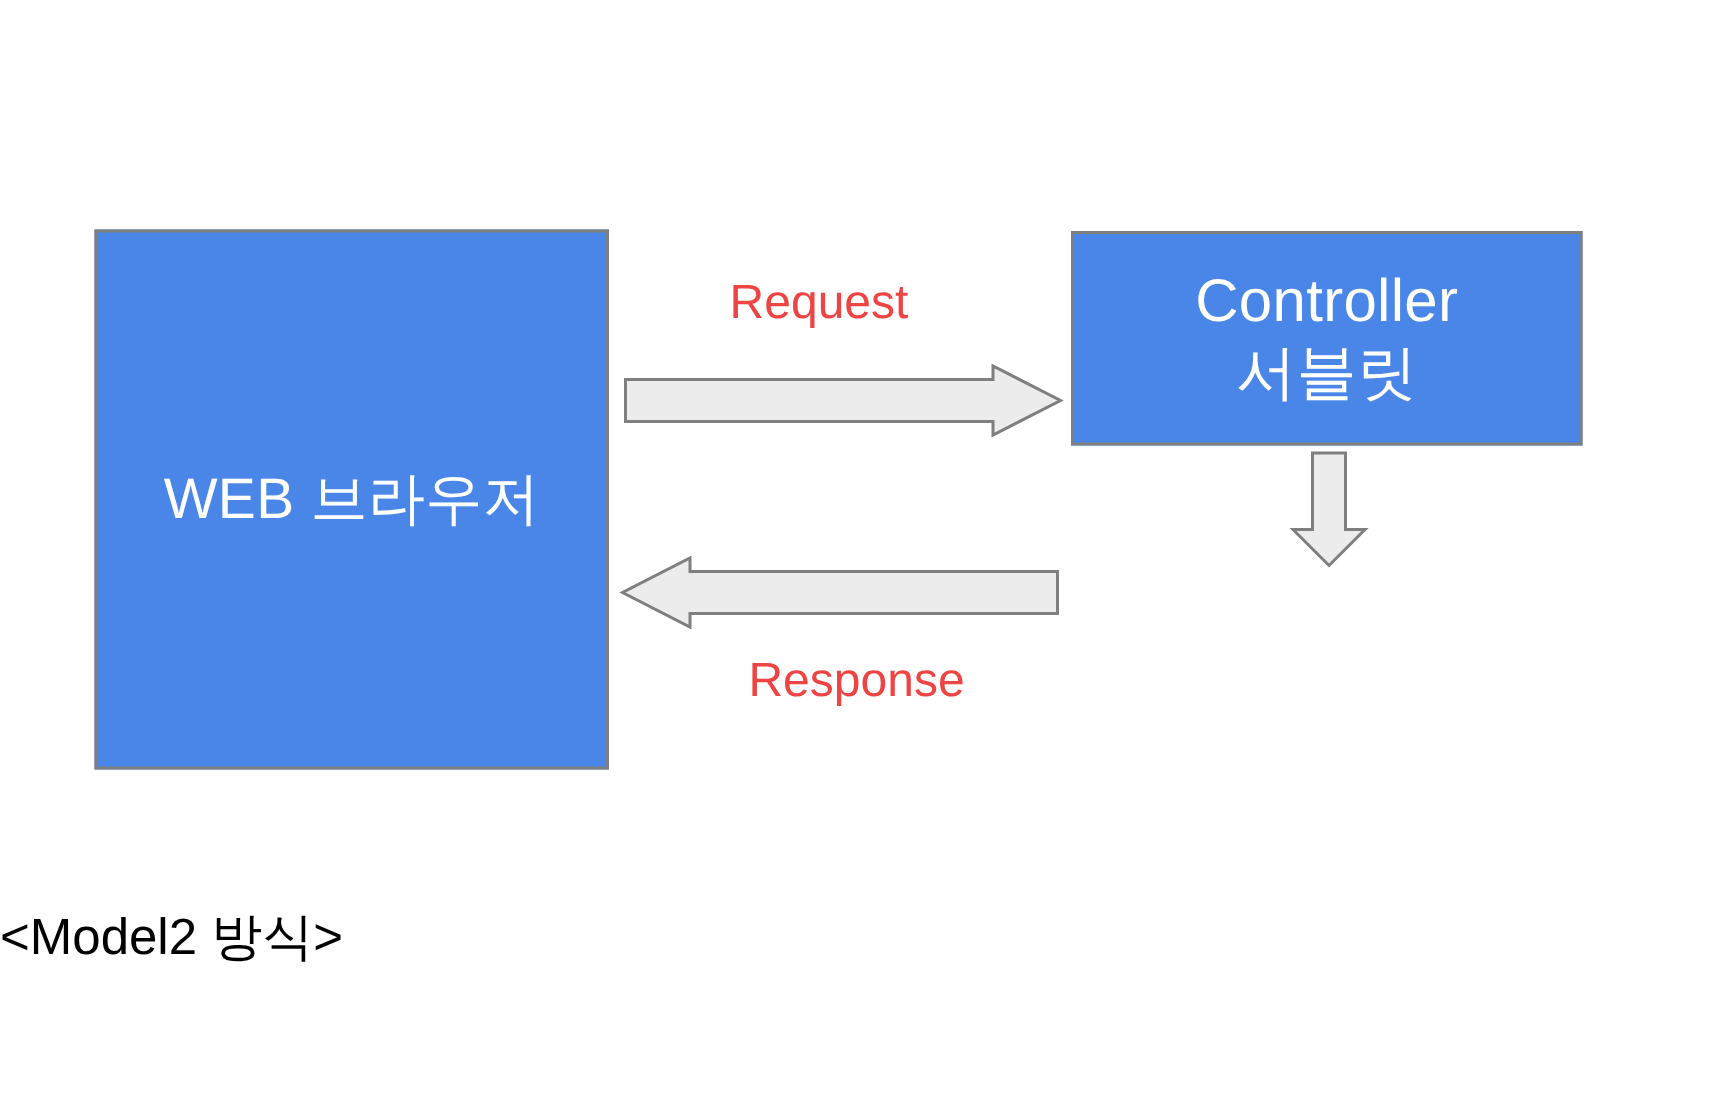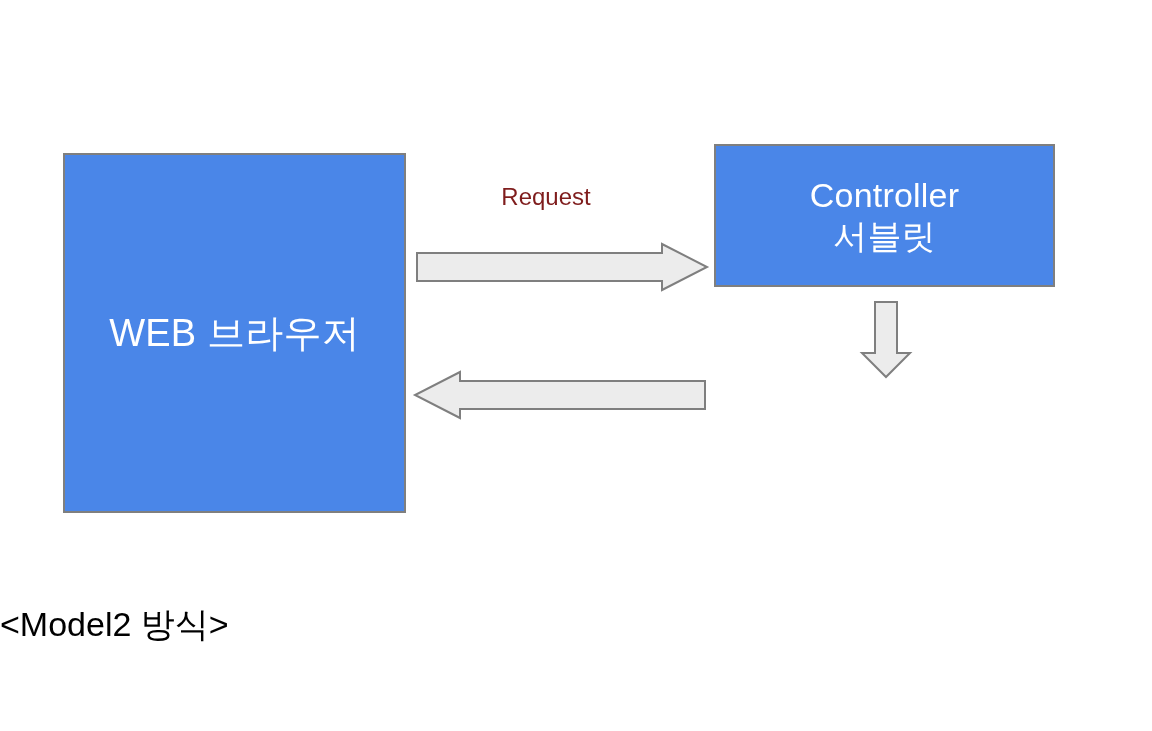--- a/index.html
+++ b/index.html
@@ -36,24 +36,24 @@
   }
   #node-browser {
     left: 63px;
     top: 153px;
     width: 343px;
     height: 360px;
     font-size: 38px;
   }
   #node-controller {
     left: 714px;
-    top: 144px;
+    top: 154px;
     width: 341px;
     height: 143px;
-    font-size: 34px;
+    font-size: 40px;
   }
   #node-jsp {
     left: 715px;
     top: 376px;
     width: 341px;
     height: 141px;
     font-size: 32px;
   }
   .node-label {
     white-space: pre-line;
@@ -86,22 +86,22 @@
   .arrow-shape {
     fill: #ececec;
     stroke: #7f7f7f;
     stroke-width: 2;
     stroke-linejoin: miter;
   }
 
   
   .edge-label {
     position: absolute;
-    color: #7f1d1d;
-    font-size: 24px;
+    color: #ef4444;
+    font-size: 32px;
     line-height: 1.1;
     white-space: nowrap;
     text-align: center;
   }
   #label-request {
     left: 418px;
     top: 184px;
     width: 256px;
   }
   #label-response {
@@ -142,16 +142,17 @@
   <svg class="block-arrow" id="arrow-forward" viewBox="0 0 52 79">
     <polygon class="arrow-shape" points="15,2 37,2 37,53 50,53 26,77 2,53 15,53"></polygon>
   </svg>
 
   <svg class="block-arrow" id="arrow-response" viewBox="0 0 292 48">
     <polygon class="arrow-shape" points="291,10 46,10 46,1 1,24 46,47 46,38 291,38"></polygon>
   </svg>
 
   <div class="edge-label" id="label-request">Request</div>
 
+  <div class="edge-label" id="label-response">Response</div>
 
   <div id="caption">&lt;Model2 방식&gt;</div>
 
 </div>
 
 </body></html>

